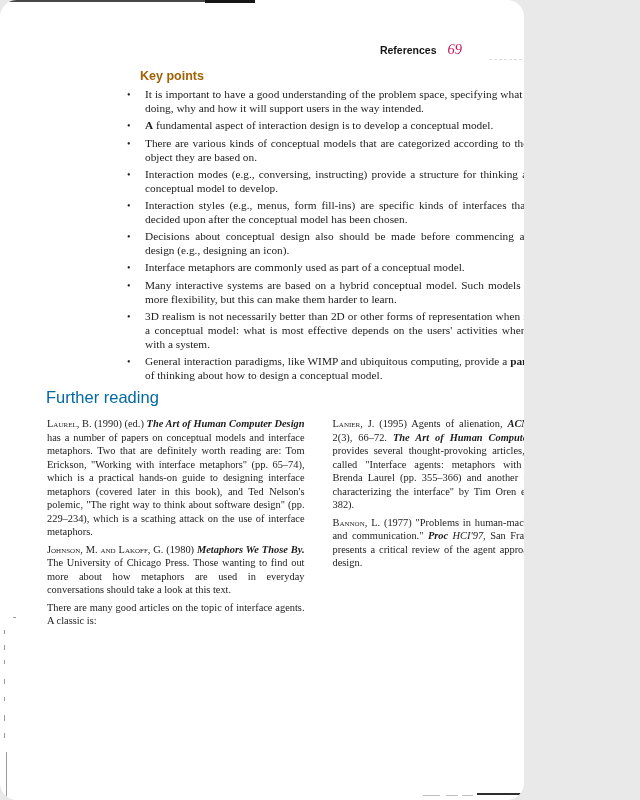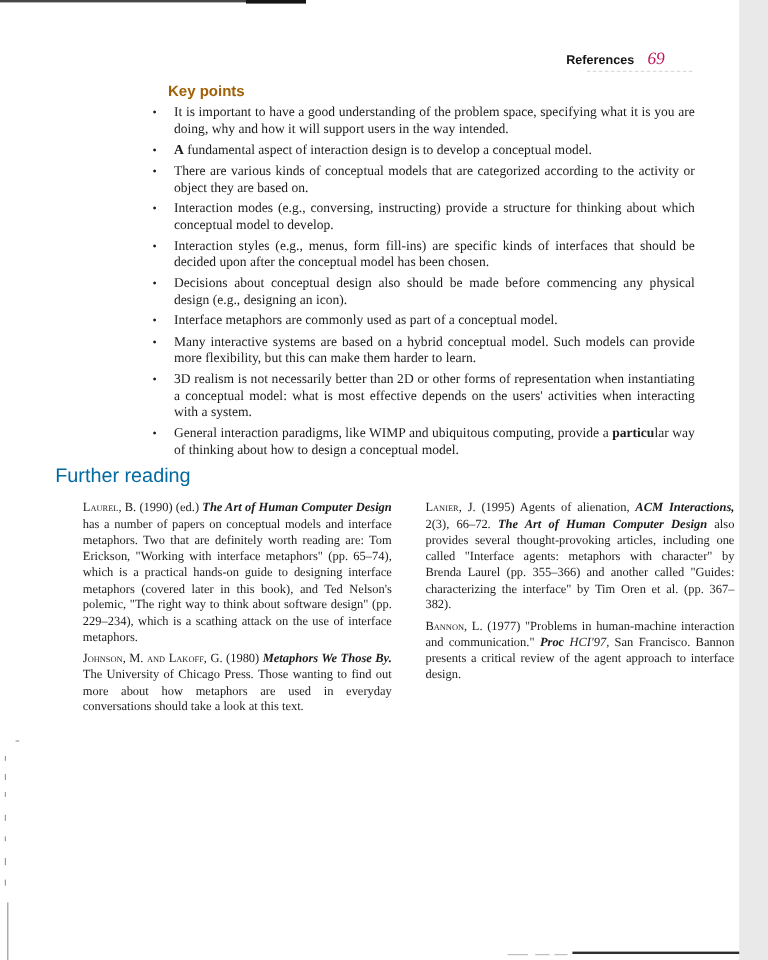--- a/index.html
+++ b/index.html
@@ -1,19 +1,19 @@
 <!DOCTYPE html>
 <html lang="en"><head>
 <meta charset="utf-8">
 <style>
   html,body{margin:0;padding:0;background:#e9e9e9;}
   .page{
-    position:relative;width:616px;height:800px;background:#ffffff;
+    position:relative;width:524px;height:800px;background:#ffffff;
     font-family:"Liberation Serif", serif;color:#1c1c1c;overflow:hidden;
-    -webkit-hyphens:auto;hyphens:auto;
+    -webkit-hyphens:auto;hyphens:auto;border-radius:17px;
   }
   .b{font-weight:bold}
   .i{font-style:italic}
   .sc{font-variant:small-caps}
 
   
   .edge-top-a{position:absolute;left:0;top:0;width:212px;height:2px;background:#474747;}
   .edge-top-b{position:absolute;left:205px;top:0;width:50px;height:3px;background:#161616;}
   .head-rule{position:absolute;left:489px;top:59px;width:88px;border-top:1px dashed #dcdcdc;}
   .bind-marks div{position:absolute;background:#9a9a9a;}
@@ -29,21 +29,21 @@
   .key-points{position:absolute;left:127px;top:69px;width:452px;}
   .kp-heading{margin:0 0 4px 13px;font-family:"Liberation Sans", sans-serif;
     font-weight:bold;font-size:12.5px;color:#a16207;}
   .bullet-row{display:flex;margin-bottom:3px;}
   .bullet-glyph{flex:none;width:18px;font-size:10px;line-height:14px;padding-top:1px;color:#1c1c1c;}
   .bullet-text{flex:1;font-size:11.3px;line-height:14px;text-align:justify;}
 
   
   .fr-heading{position:absolute;left:46px;top:388px;margin:0;
     font-family:"Liberation Sans", sans-serif;font-weight:normal;font-size:16.5px;color:#0369a1;}
-  .columns{position:absolute;left:47px;top:417px;width:543px;display:flex;gap:28px;margin-left:22px;}
+  .columns{position:absolute;left:47px;top:417px;width:543px;display:flex;gap:28px;}
   .col{width:266px;}
   .col p{margin:0 0 4px 0;font-size:10.4px;line-height:13.5px;text-align:justify;}
 </style>
 </head>
 <body>
 
 <div class="page" style="background: rgb(255, 255, 255); color: rgb(28, 28, 28);">
 
   <div class="edge-top-a"></div>
   <div class="edge-top-b"></div>
@@ -99,20 +99,21 @@
         </div>
       </div>
   </section>
 
   <h1 class="fr-heading">Further reading</h1>
 
   <div class="columns">
     <div class="col" id="col-left">
         <p><span class="sc">Laurel, B.</span><span> (1990) (ed.) </span><span class="b i">The Art of Human Computer Design</span><span> has a number of papers on conceptual models and interface metaphors. Two that are definitely worth reading are: Tom Erickson, "Working with interface metaphors" (pp. 65–74), which is a practical hands-on guide to designing interface metaphors (covered later in this book), and Ted Nelson's polemic, "The right way to think about software design" (pp. 229–234), which is a scathing attack on the use of interface metaphors.</span></p>
         <p><span class="sc">Johnson, M. and Lakoff, G.</span><span> (1980) </span><span class="b i">Metaphors We Those By.</span><span> The University of Chicago Press. Those wanting to find out more about how metaphors are used in everyday conversations should take a look at this text.</span></p>
+        <p><span>There are many good articles on the topic of interface agents. A classic is:</span></p>
       </div>
     <div class="col" id="col-right">
         <p><span class="sc">Lanier, J.</span><span> (1995) Agents of alienation, </span><span class="b i">ACM Interactions,</span><span> 2(3), 66–72. </span><span class="b i">The Art of Human Computer Design</span><span> also provides several thought-provoking articles, including one called "Interface agents: metaphors with character" by Brenda Laurel (pp. 355–366) and another called "Guides: characterizing the interface" by Tim Oren et al. (pp. 367–382).</span></p>
         <p><span class="sc">Bannon, L.</span><span> (1977) "Problems in human-machine interaction and communication." </span><span class="b i">Proc </span><span class="i">HCI'97</span><span>, San Francisco. Bannon presents a critical review of the agent approach to interface design.</span></p>
       </div>
   </div>
 
   <div class="bind-marks" id="bind-marks">
       <div style="left: 13px; top: 617px; width: 3px; height: 1px;"></div>
       <div style="left: 4px; top: 630px; width: 1px; height: 4px;"></div>

